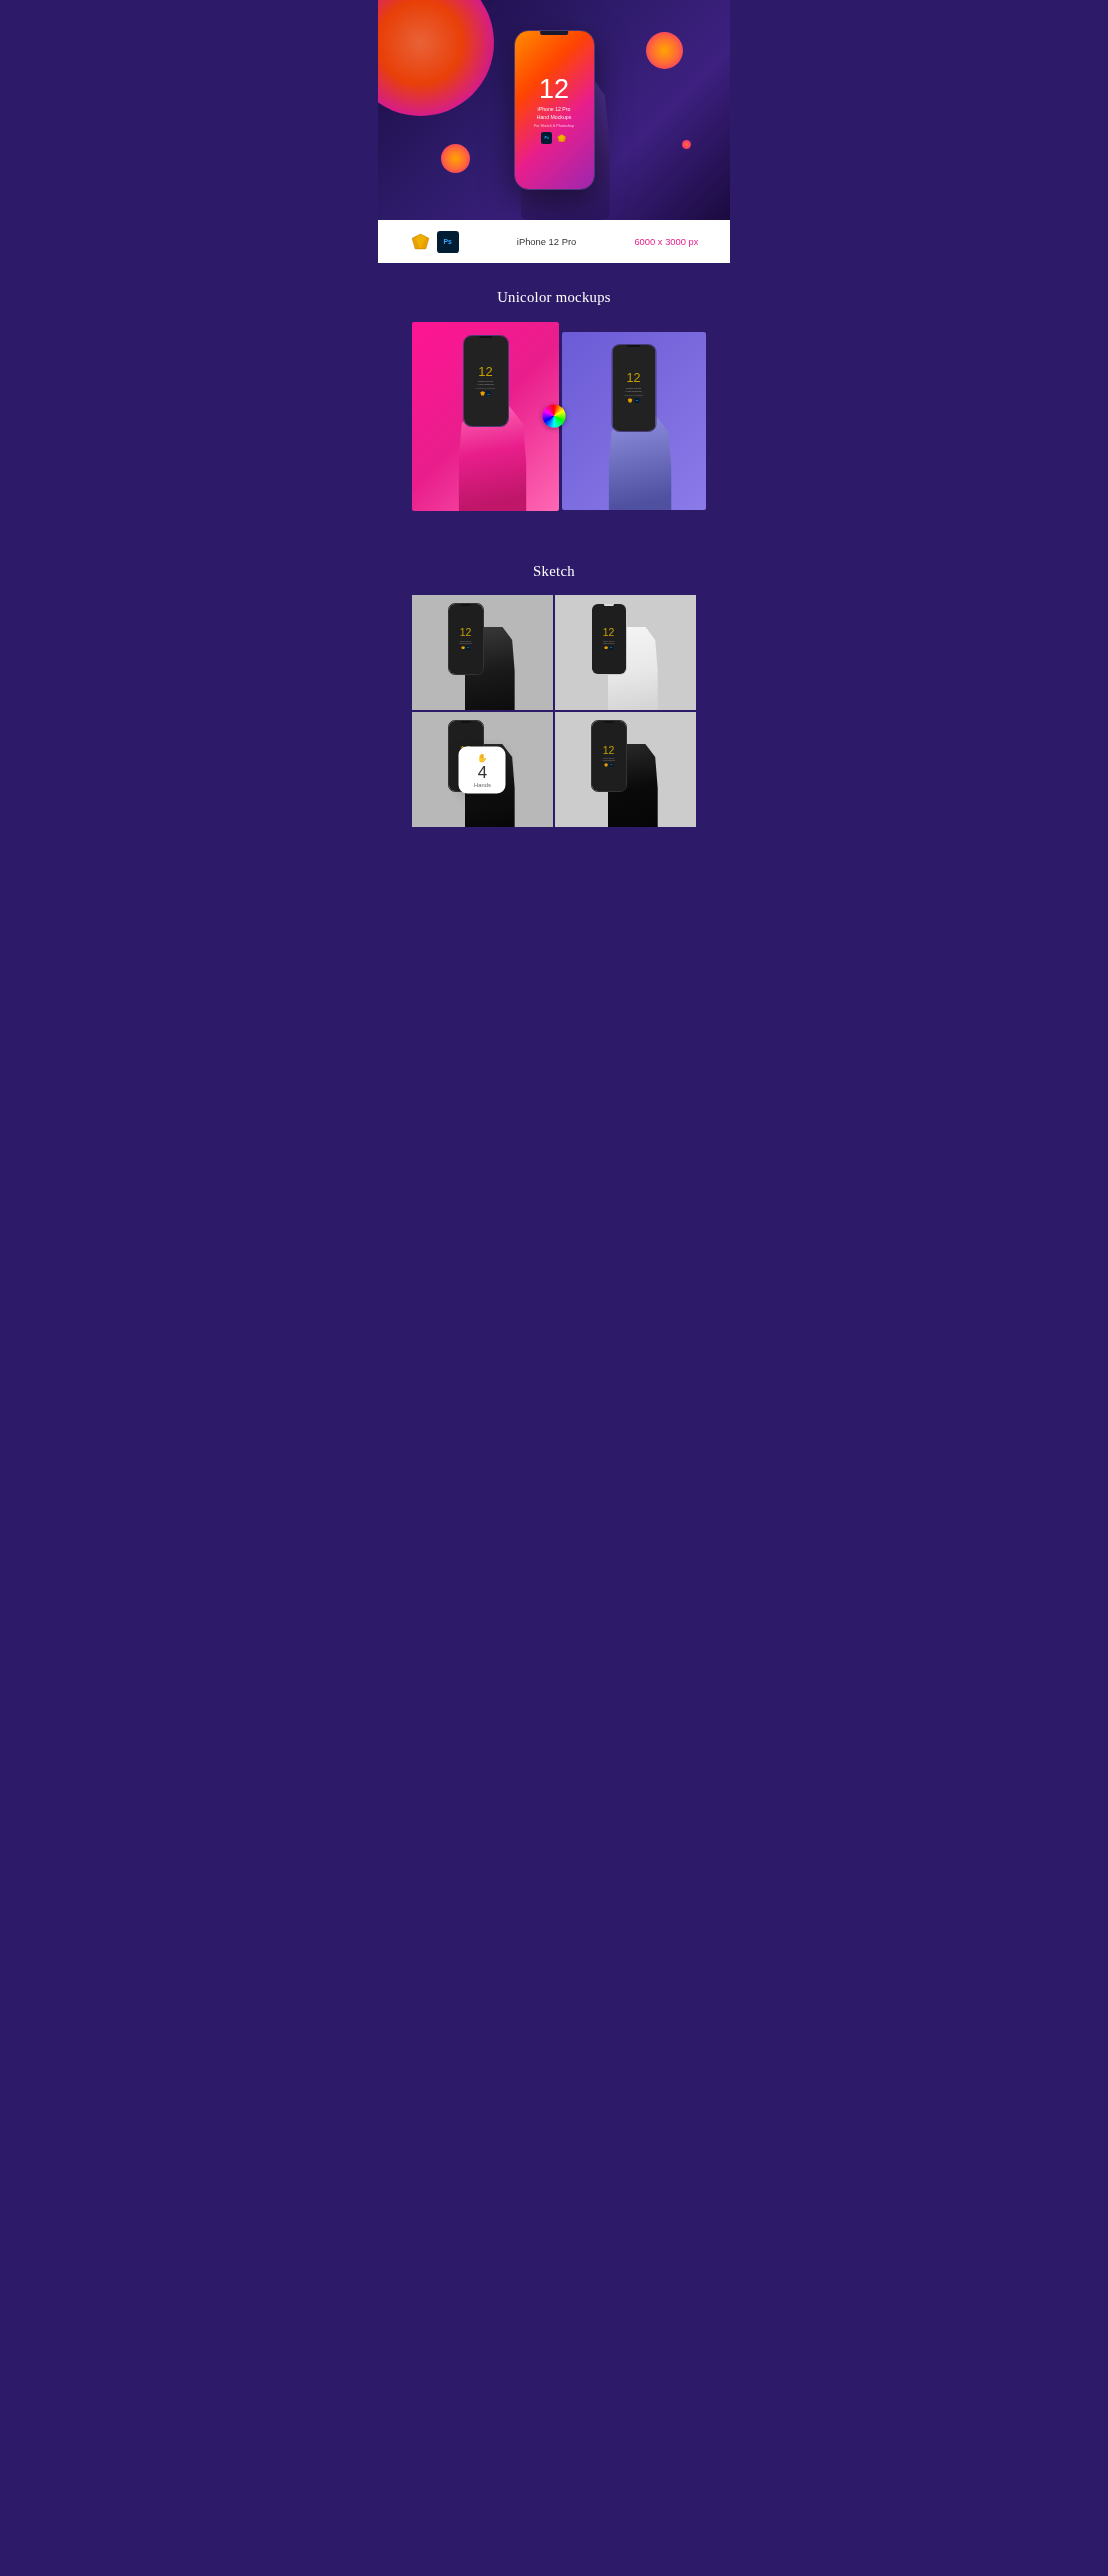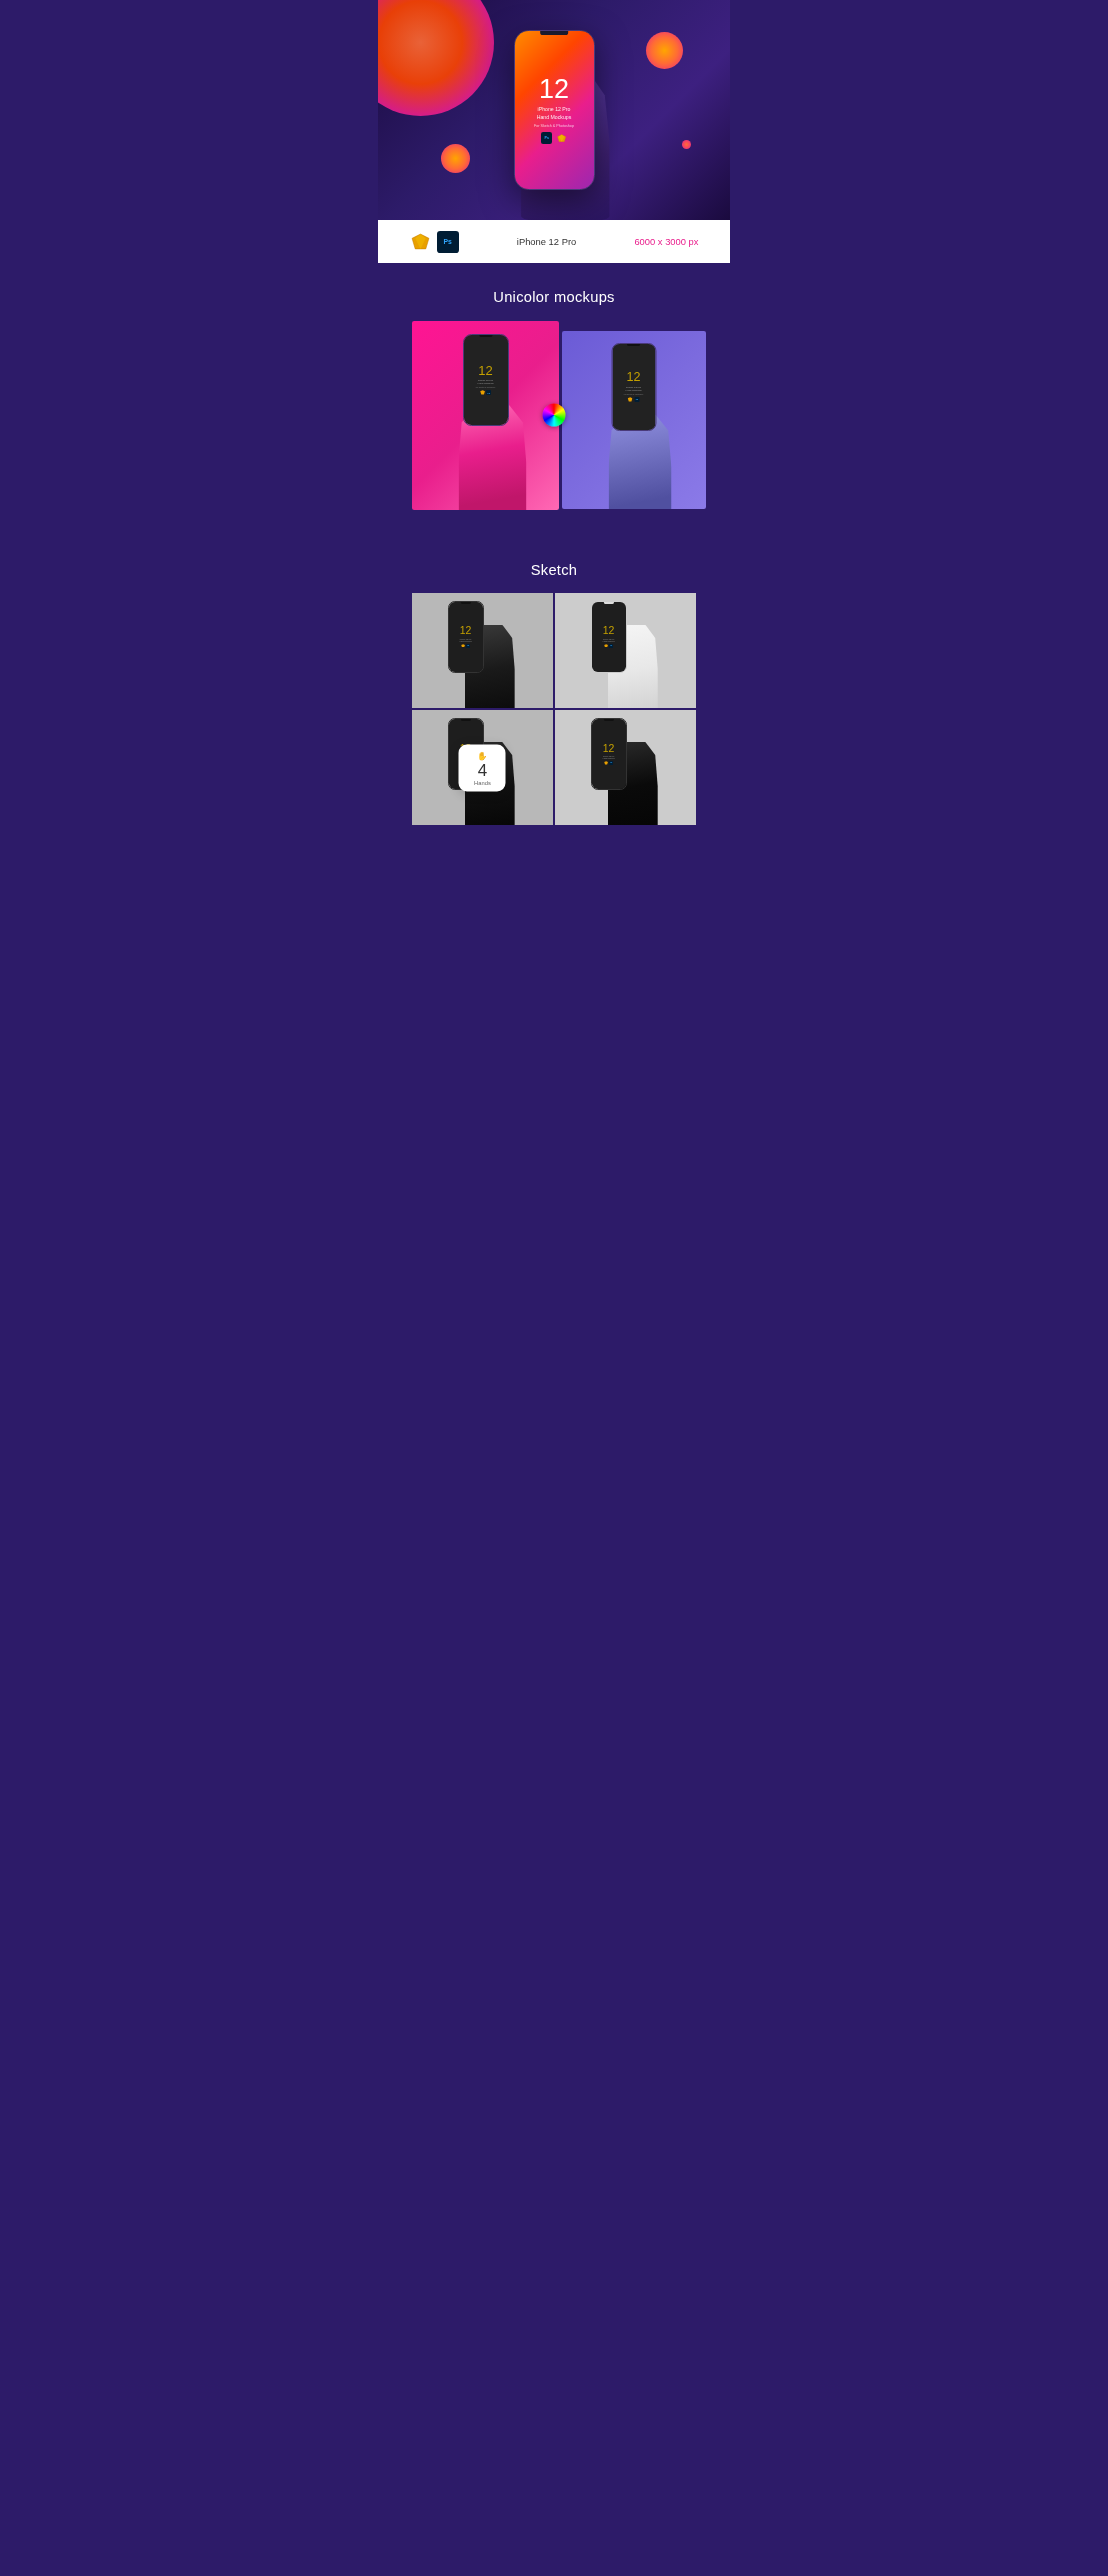--- a/index.html
+++ b/index.html
@@ -63,20 +63,21 @@
     }
 
     
     .section-header {
       text-align: center;
       padding: 26px 10.5px 15.7px;
       color: white;
       font-size: 14.7px;
       font-weight: 300;
       letter-spacing: 0.3px;
+      font-family: Liberation Serif, serif;
     }
 
     
     .unicolor-section {
       background: #2d1b69;
       padding: 0 0 26px 0;
     }
     .mockup-grid {
       display: flex;
       gap: 0;

